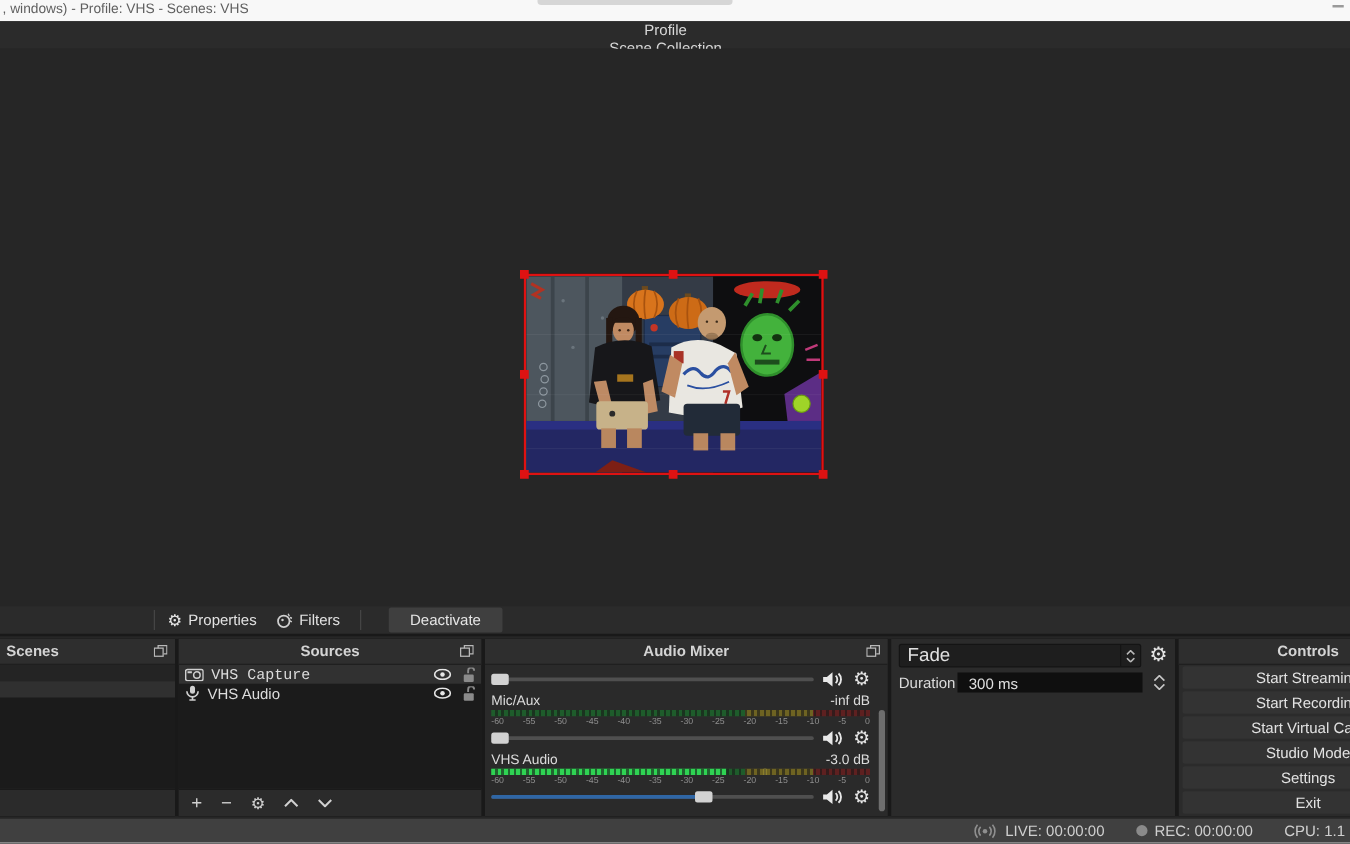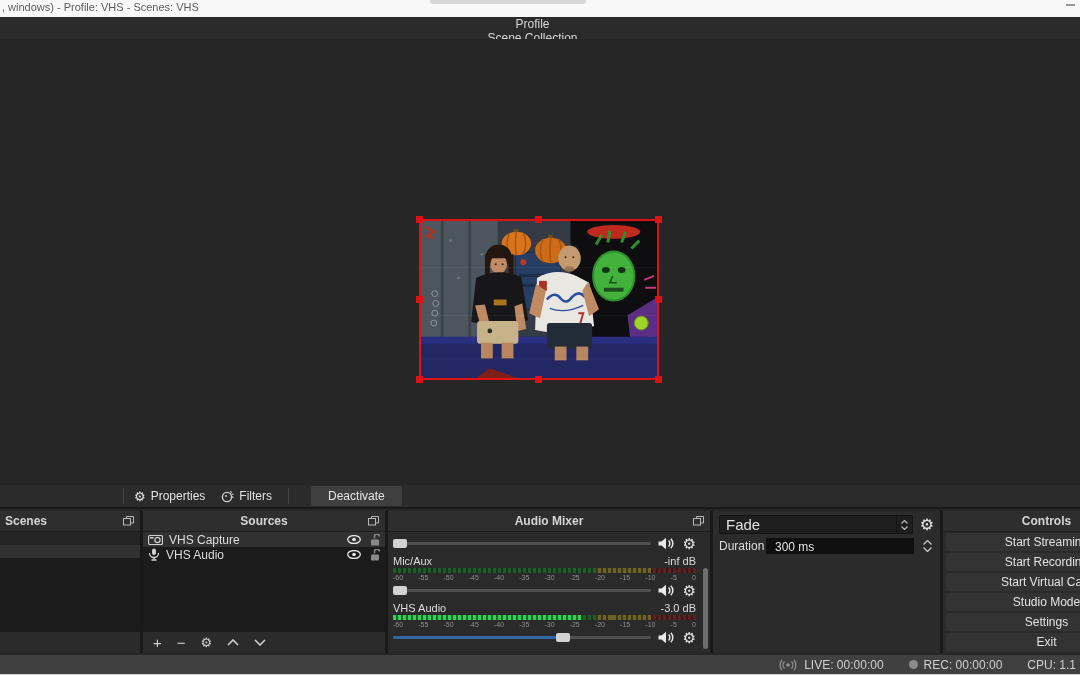--- a/index.html
+++ b/index.html
@@ -43,21 +43,21 @@
   .panel-title.left { text-align:left; padding-left:5px; }
   .dock-ico { position:absolute; right:6px; top:5px; width:11px; height:10px; }
   
   .list { flex:1; background:#1b1b1b; overflow:hidden; }
   .list-toolbar { flex:none; height:22px; background:#2b2b2b; border-top:1px solid #1a1a1a;
     display:flex; align-items:center; gap:15px; padding-left:10px; color:#cfcfcf; }
   .scene-row { height:13px; }
   .scene-row.plain { background:#242424; }
   .scene-row.selected { background:#303030; }
   .source-row { height:15px; display:flex; align-items:center; gap:6px; padding:0 5px; font-size:12px; color:#dcdcdc; }
-  .source-row.selected { background:#313131; }
+  .source-row.selected { background:#313131;font-family:Liberation Mono, monospace; }
   .row-right { margin-left:auto; display:flex; align-items:center; gap:9px; }
   .tool-glyph { font-size:15px; line-height:15px; color:#d0d0d0; }
   
   .mixer-content { flex:1; background:#2a2a2a; padding:3px 14px 3px 5px; position:relative; }
   .mixer-scrollbar { position:absolute; right:2px; top:36px; bottom:4px; width:5px; background:#6e6e6e; border-radius:3px; }
   .slider-row { display:flex; align-items:center; gap:7px; height:15px; }
   .slider-track { position:relative; flex:1; height:9px; }
   .slider-line { position:absolute; left:0; right:0; top:3px; height:3px; background:#4f4f4f; border-radius:2px; }
   .slider-fill { position:absolute; left:0; top:3px; height:3px; background:var(--slider-blue,#2f66a5); border-radius:2px; }
   .slider-handle { position:absolute; top:0; width:14px; height:9px; background:#d2d2d2; border-radius:2px; }

